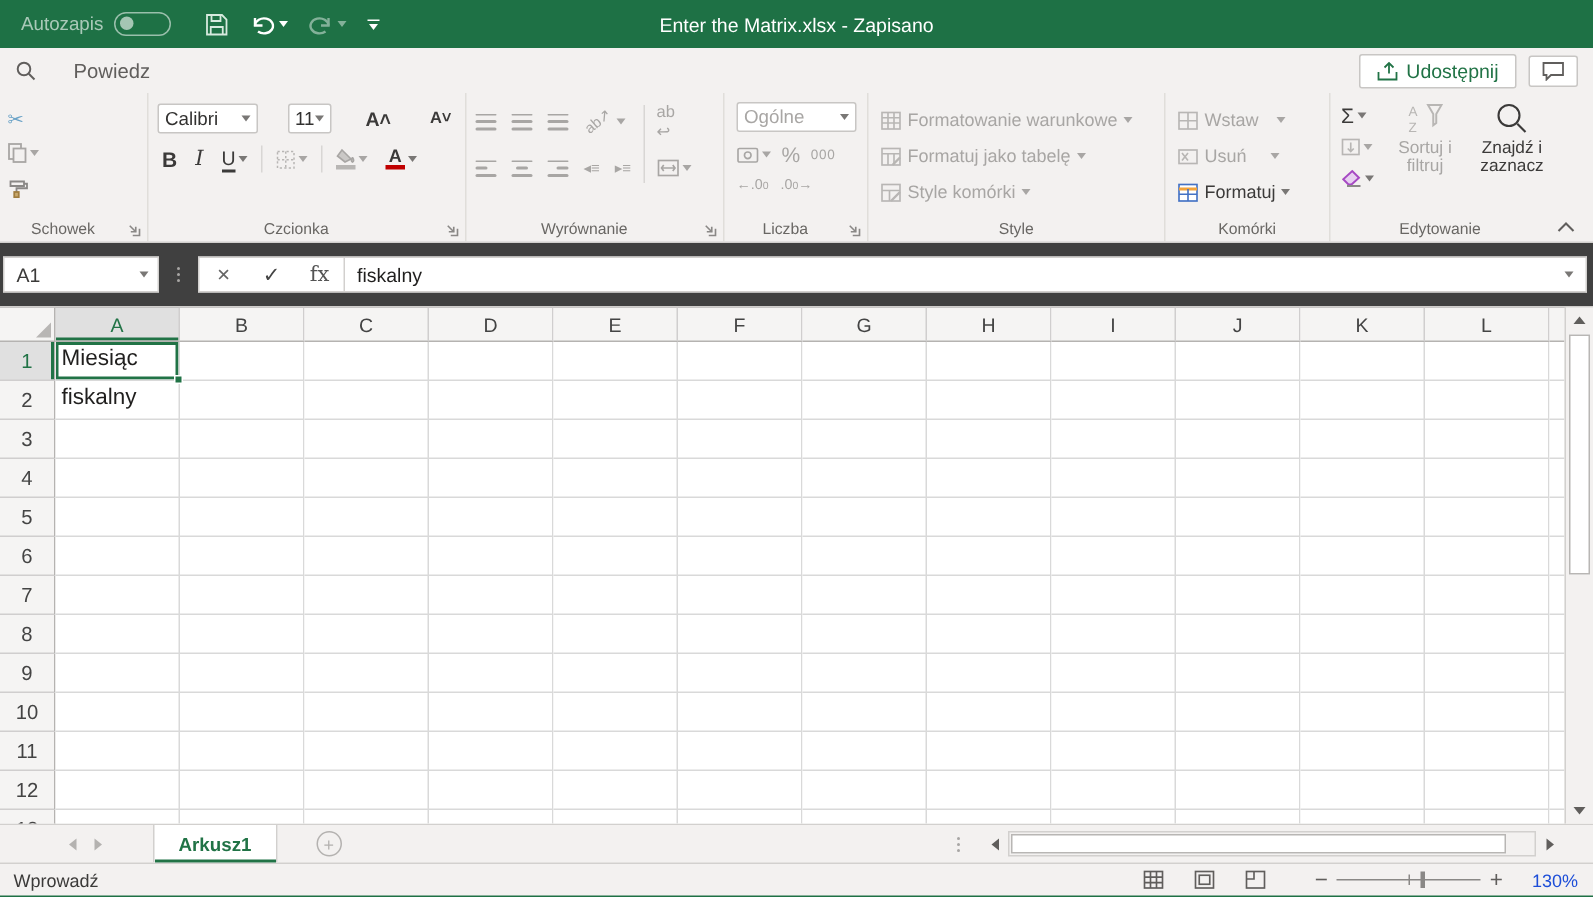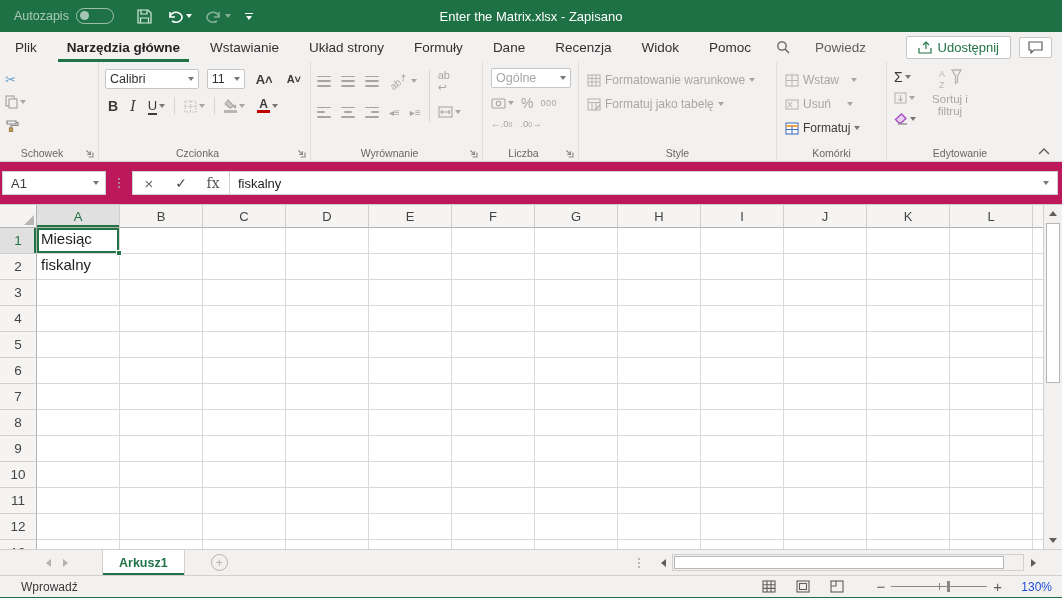--- a/index.html
+++ b/index.html
@@ -53,21 +53,21 @@
   .bars.al-c{align-items:center;} .bars.al-c i:nth-child(2){width:60%;}
   .bars.al-r{align-items:flex-end;} .bars.al-r i:nth-child(2){width:60%;}
   .ublock{border-bottom:2px solid currentColor;padding-bottom:0px;}
   .fontA{font-size:13px;font-weight:bold;line-height:11px;}
   .colorbar{display:block;width:13px;height:3px;margin-top:1px;}
   .stylebtn{display:flex;align-items:center;gap:4px;height:20px;font-size:12px;white-space:nowrap;}
   .twoLine{font-size:11.5px;line-height:12px;text-align:center;width:54px;}
   .ribbon-collapse{position:absolute;right:12px;bottom:6px;color:#605e5c;}
 
   
-  .fbar{height:43px;background:#be185d;border-bottom:1px solid #cfcdcb;display:flex;align-items:center;padding:0 2px;box-sizing:border-box;}
+  .fbar{height:43px;background:#404040;border-bottom:1px solid #cfcdcb;display:flex;align-items:center;padding:0 2px;box-sizing:border-box;}
   .namebox{width:104px;height:24px;background:#fff;border:1px solid #d2d0ce;display:flex;align-items:center;
            font-size:13px;color:#3b3a39;padding-left:8px;box-sizing:border-box;justify-content:space-between;}
   .namebox .cdown{color:#797775;margin-right:6px;}
   .vdots{display:flex;flex-direction:column;gap:2px;margin:0 12px;}
   .vdots b{width:2px;height:2px;border-radius:50%;background:#a8a6a4;}
   .fxbox{height:24px;background:#fff;border:1px solid #d2d0ce;display:flex;align-items:center;box-sizing:border-box;}
   .fxbtn{width:32px;display:flex;align-items:center;justify-content:center;font-size:14px;color:#666;height:100%;}
   .fxbtn.fx{font-family:"DejaVu Serif",serif;font-size:14px;color:#555;}
   .finput{flex:1;height:24px;background:#fff;border:1px solid #d2d0ce;border-left:none;display:flex;align-items:center;
           font-size:13px;color:#201f1e;padding-left:8px;box-sizing:border-box;margin-right:2px;justify-content:space-between;}
@@ -111,21 +111,21 @@
   .hs-splitter{display:flex;flex-direction:column;gap:2px;margin-right:14px;}
   .hs-splitter b{width:2px;height:2px;border-radius:50%;background:#a8a6a4;}
   .hs-arrow{width:18px;height:100%;display:flex;align-items:center;justify-content:center;}
   .hs-track{width:352px;height:17px;background:#f3f1f0;border:1px solid #d2d0ce;position:relative;box-sizing:border-box;}
   .hs-thumb{position:absolute;left:1px;top:1px;bottom:1px;width:330px;background:#fff;border:1px solid #b8b6b4;box-sizing:border-box;}
   .hscroll-end{width:20px;}
 
   
   .statusbar{height:24px;background:#f3f1f0;border-top:1px solid #d2d0ce;display:flex;align-items:center;
              font-size:12px;color:var(--ink);box-sizing:border-box;border-bottom:2px solid var(--titlebar);}
-  .statusmode{padding-left:21px;}
+  .statusmode{padding-left:9px;}
   .sb-right{margin-left:auto;display:flex;align-items:center;gap:0;padding-right:10px;}
   .viewbtn{width:34px;display:flex;align-items:center;justify-content:center;color:#605e5c;}
   .zoomctl{display:flex;align-items:center;margin-left:16px;color:#605e5c;}
   .zoomminus,.zoomplus{font-size:15px;color:#605e5c;padding:0 6px;}
   .zoomtrack{width:96px;height:1px;background:#8a8886;position:relative;}
   .zoomtrack .tick{position:absolute;left:50%;top:-3px;width:1px;height:7px;background:#8a8886;}
   .zoomthumb{position:absolute;left:58%;top:-5px;width:3px;height:11px;background:#8a8886;}
   .zoomlevel{width:44px;text-align:right;color:#1d4ed8;font-size:12px;}
   svg{display:block;}
 </style>
@@ -165,31 +165,20 @@
       </span>
       <span class="qatbtn" style="color:#fff;flex-direction:column;gap:2px">
         <span style="width:8px;height:1px;background:#fff"></span>
         <span class="cdown"></span>
       </span>
     </div>
     <div class="win-title">Enter the Matrix.xlsx  -  Zapisano</div>
   </div>
 
   <div class="tabrow">
-    <span id="tabs" style="display:flex">
-        <span class="rtab">Plik</span>
-        <span class="rtab active">Narzędzia główne</span>
-        <span class="rtab">Wstawianie</span>
-        <span class="rtab">Układ strony</span>
-        <span class="rtab">Formuły</span>
-        <span class="rtab">Dane</span>
-        <span class="rtab">Recenzja</span>
-        <span class="rtab">Widok</span>
-        <span class="rtab">Pomoc</span>
-      </span>
     <span class="tellme">
       <svg width="14" height="14" viewBox="0 0 14 14" fill="none" stroke="#605e5c" stroke-width="1.3">
         <circle cx="6" cy="6" r="4.2"></circle>
           <path d="M9.2 9.2 L13 13"></path>
       </svg>
       <span>Powiedz</span>
     </span>
     <span class="tabrow-right">
       <span class="sharebtn">
         <svg width="14" height="13" viewBox="0 0 14 13" fill="none" stroke="#217346" stroke-width="1.2">
@@ -234,21 +223,21 @@
       <span class="glabel">Schowek</span>
       <svg class="launcher" width="9" height="9" viewBox="0 0 9 9" fill="none" stroke="#8a8886" stroke-width="1.1">
         <path d="M8 3.5 V8 H3.5"></path>
           <path d="M1.5 1.5 L5.5 5.5"></path>
           <path d="M5.5 2.2 V5.5 H2.2"></path>
       </svg>
     </div>
 
     <div class="group" style="width:212px">
       <div style="display:flex;flex-direction:column;gap:5px;padding:2px 4px 0">
-        <div class="row" style="gap:8px">
+        <div class="row" style="gap:20px">
           <span class="combo" style="width:106px">
             <span>Calibri</span>
               <span class="cdown"></span>
           </span>
           <span class="combo" style="width:42px">
             <span>11</span>
               <span class="cdown"></span>
           </span>
           <span class="smallbtn ink">
               <span class="fontA">A˄</span>
@@ -416,20 +405,29 @@
         </span>
         <span class="stylebtn dis">
           <svg width="14" height="13" viewBox="0 0 14 13" fill="none" stroke="#b8b6b4" stroke-width="1.1">
             <rect x="1" y="1" width="12" height="11"></rect>
               <path d="M1 4.5 h12 M5 4.5 v7.5 M9 4.5 v7.5"></path>
               <path d="M8 12 L13 7" stroke-width="1.6"></path>
           </svg>
           <span>Formatuj jako tabelę</span>
           <span class="cdown"></span>
         </span>
+        <span class="stylebtn dis">
+          <svg width="14" height="13" viewBox="0 0 14 13" fill="none" stroke="#b8b6b4" stroke-width="1.1">
+            <rect x="1" y="1" width="12" height="11"></rect>
+              <path d="M1 5 h12 M6 5 v7"></path>
+              <path d="M7 12 L13 6" stroke-width="1.6"></path>
+          </svg>
+          <span>Style komórki</span>
+          <span class="cdown"></span>
+        </span>
       </div>
       <span class="glabel full">Style</span>
     </div>
 
     <div class="group" style="width:110px">
       <div style="display:flex;flex-direction:column;gap:4px;padding:4px 6px 0">
         <span class="stylebtn dis">
           <svg width="14" height="13" viewBox="0 0 14 13" fill="none" stroke="#b8b6b4" stroke-width="1.1">
             <rect x="1" y="1" width="12" height="11"></rect>
               <path d="M1 6.5 h12 M7 1 v11"></path>
@@ -480,20 +478,27 @@
             <span class="cdown" style="color:#797775"></span>
           </span>
         </div>
         <div style="display:flex;flex-direction:column;align-items:center;gap:3px" class="dis">
           <svg width="24" height="22" viewBox="0 0 24 22" fill="none" stroke="#b8b6b4" stroke-width="1.3">
             <text x="1" y="9" font-size="9" fill="#b8b6b4" stroke="none">A</text>
             <text x="1" y="20" font-size="9" fill="#b8b6b4" stroke="none">Z</text>
             <path d="M14 2 h9 L19.5 8 v6 l-2 1.5 V8 z"></path>
           </svg>
           <span class="twoLine">Sortuj i filtruj</span>
+        </div>
+        <div style="display:flex;flex-direction:column;align-items:center;gap:3px" class="ink">
+          <svg width="22" height="22" viewBox="0 0 22 22" fill="none" stroke="#3b3a39" stroke-width="1.4">
+            <circle cx="9" cy="9" r="7"></circle>
+              <path d="M14.5 14.5 L20 20"></path>
+          </svg>
+          <span class="twoLine">Znajdź i zaznacz</span>
         </div>
       </div>
       <span class="glabel full">Edytowanie</span>
     </div>
 
     <svg class="ribbon-collapse" width="12" height="8" viewBox="0 0 12 8" fill="none" stroke="#605e5c" stroke-width="1.4">
       <path d="M1 7 L6 2 L11 7"></path>
     </svg>
   </div>
 

